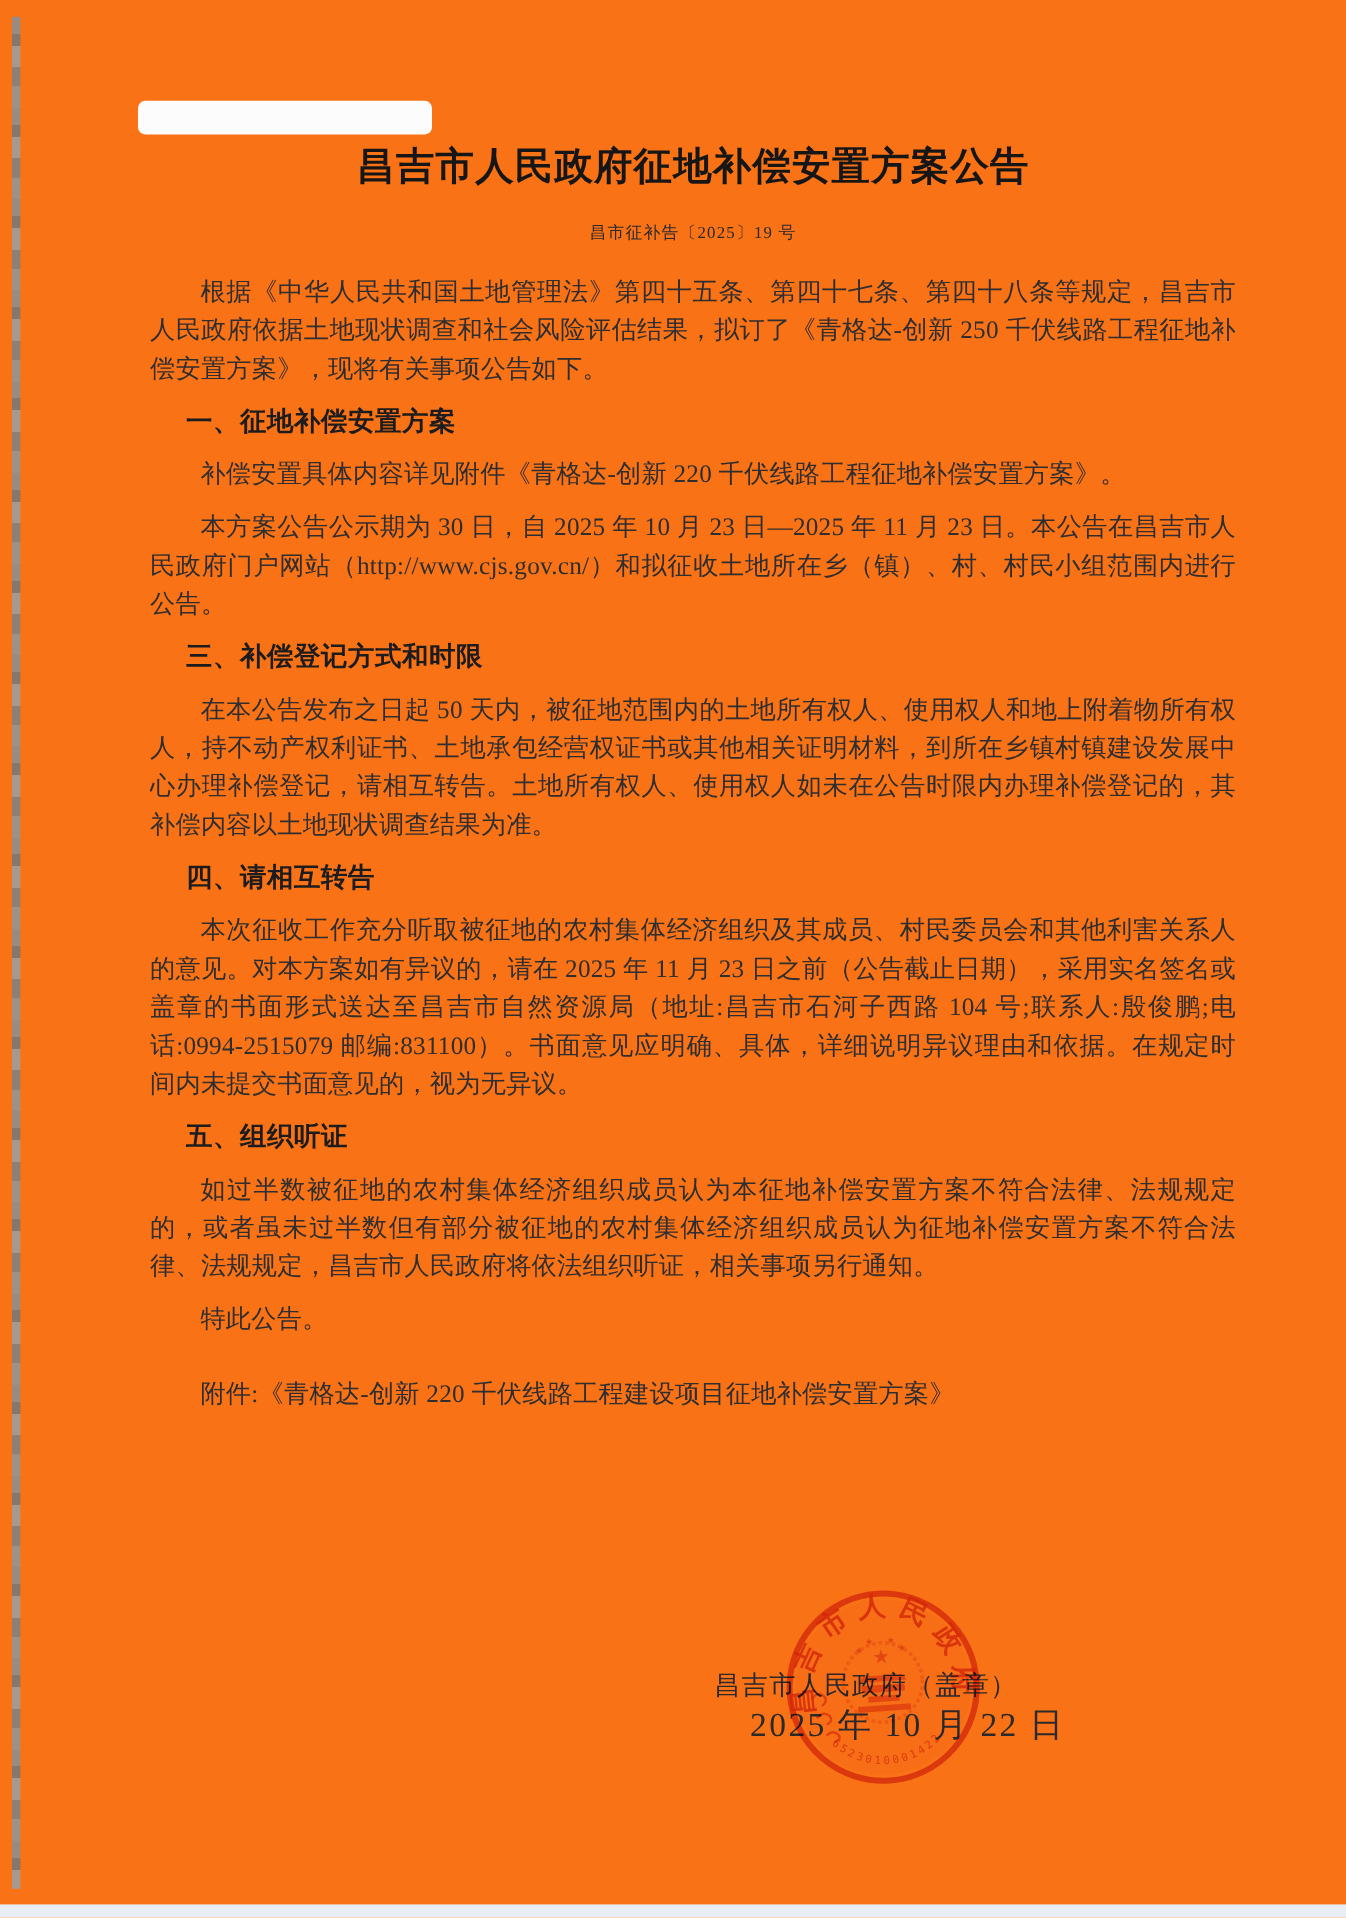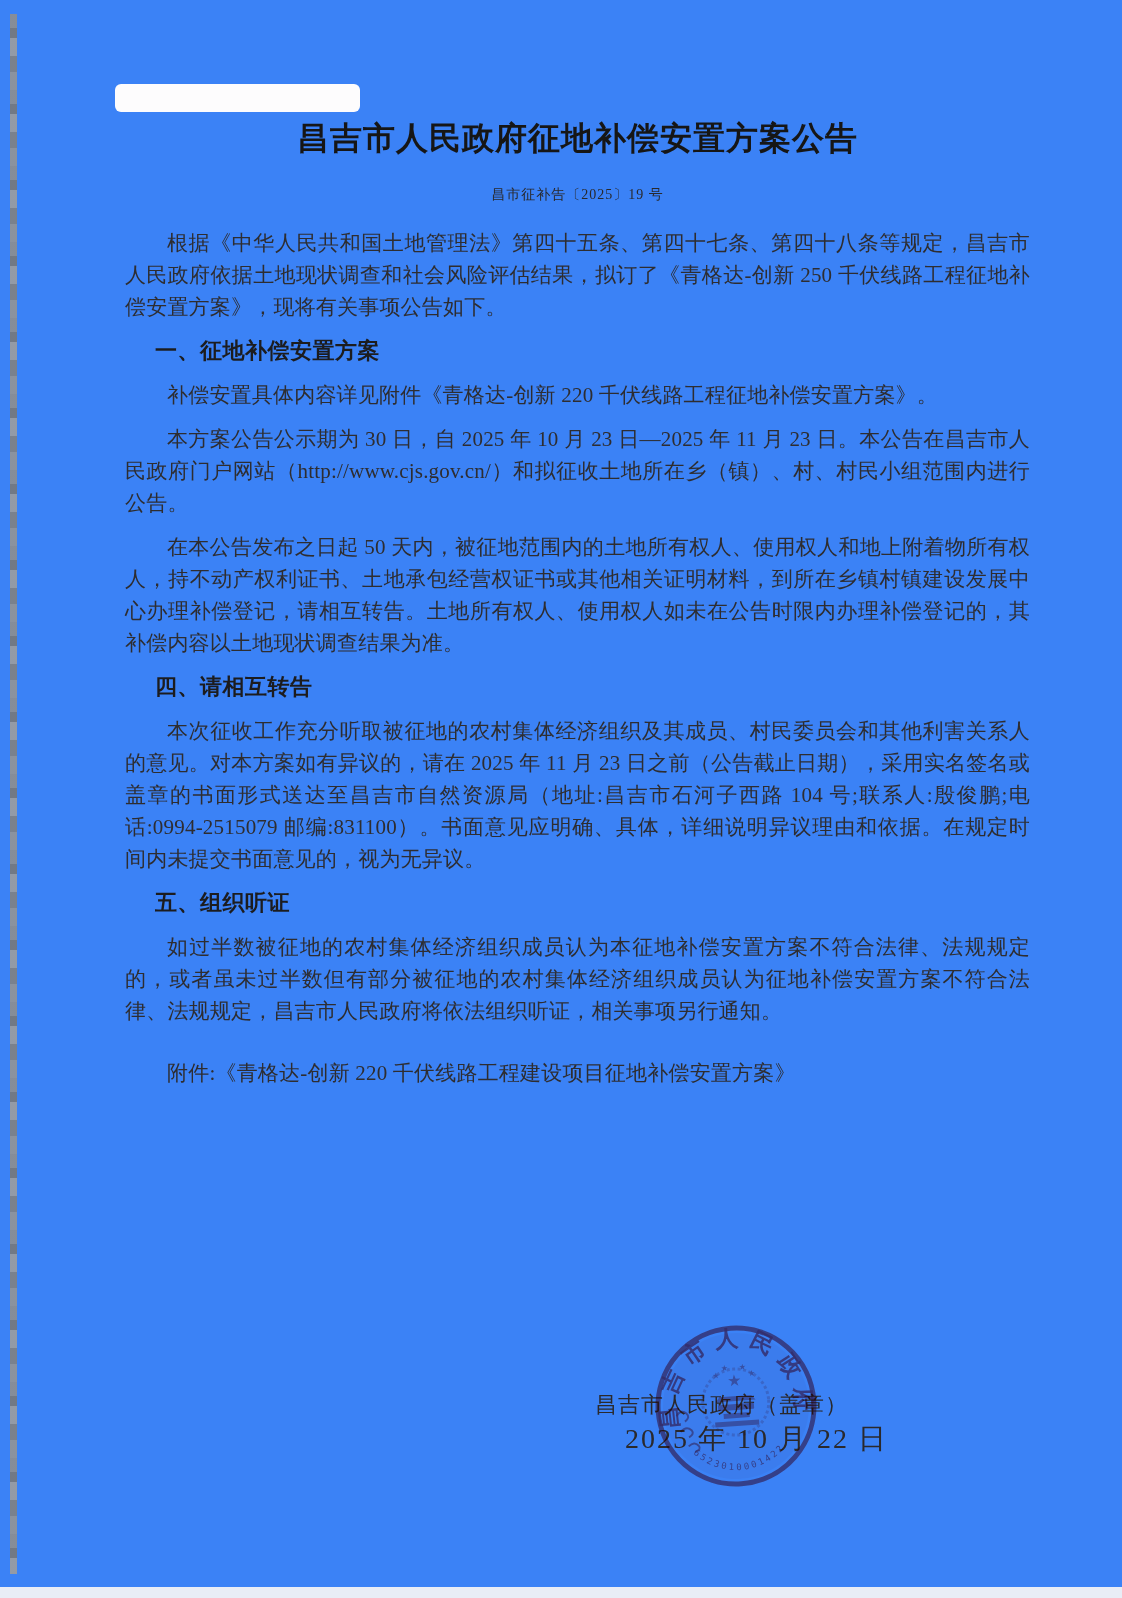--- a/index.html
+++ b/index.html
@@ -1,19 +1,19 @@
 <!DOCTYPE html>
 <html><head>
 <meta charset="utf-8">
 <style>
   html,body{margin:0;padding:0;background:#ffffff;}
   .page{
     position:relative;
     width:1122px;height:1598px;
-    background:#3b82f6;
+    background:#f97316;
     overflow:hidden;
     font-family:"Liberation Serif","DejaVu Serif",serif;
     color:#2e2d30;
   }
   .scan-strip{
     position:absolute;left:10px;top:14px;width:7px;height:1560px;
     background:repeating-linear-gradient(180deg,
       #8e8e8e 0 14px,#787878 14px 24px,#9d9d9d 24px 42px,#818181 42px 58px,#949494 58px 76px);
     opacity:.9;
   }
@@ -71,28 +71,30 @@
     <h1 class="title">昌吉市人民政府征地补偿安置方案公告</h1>
     <div class="docnum">昌市征补告〔2025〕19 号</div>
 
     <p class="body">根据《中华人民共和国土地管理法》第四十五条、第四十七条、第四十八条等规定，昌吉市人民政府依据土地现状调查和社会风险评估结果，拟订了《青格达-创新 250 千伏线路工程征地补偿安置方案》，现将有关事项公告如下。</p>
 
     <h2 class="sec">一、征地补偿安置方案</h2>
     <p class="body">补偿安置具体内容详见附件《青格达-创新 220 千伏线路工程征地补偿安置方案》。</p>
 
     <p class="body">本方案公告公示期为 30 日，自 2025 年 10 月 23 日—2025 年 11 月 23 日。本公告在昌吉市人民政府门户网站（http://www.cjs.gov.cn/）和拟征收土地所在乡（镇）、村、村民小组范围内进行公告。</p>
 
+    <h2 class="sec">三、补偿登记方式和时限</h2>
     <p class="body">在本公告发布之日起 50 天内，被征地范围内的土地所有权人、使用权人和地上附着物所有权人，持不动产权利证书、土地承包经营权证书或其他相关证明材料，到所在乡镇村镇建设发展中心办理补偿登记，请相互转告。土地所有权人、使用权人如未在公告时限内办理补偿登记的，其补偿内容以土地现状调查结果为准。</p>
 
     <h2 class="sec">四、请相互转告</h2>
     <p class="body">本次征收工作充分听取被征地的农村集体经济组织及其成员、村民委员会和其他利害关系人的意见。对本方案如有异议的，请在 2025 年 11 月 23 日之前（公告截止日期），采用实名签名或盖章的书面形式送达至昌吉市自然资源局（地址:昌吉市石河子西路 104 号;联系人:殷俊鹏;电话:0994-2515079 邮编:831100）。书面意见应明确、具体，详细说明异议理由和依据。在规定时间内未提交书面意见的，视为无异议。</p>
 
     <h2 class="sec">五、组织听证</h2>
     <p class="body">如过半数被征地的农村集体经济组织成员认为本征地补偿安置方案不符合法律、法规规定的，或者虽未过半数但有部分被征地的农村集体经济组织成员认为征地补偿安置方案不符合法律、法规规定，昌吉市人民政府将依法组织听证，相关事项另行通知。</p>
 
+    <p class="body">特此公告。</p>
 
     <p class="body attachment">附件:《青格达-创新 220 千伏线路工程建设项目征地补偿安置方案》</p>
   </div>
 
   <div class="sig-issuer">昌吉市人民政府（盖章）</div>
   <div class="sig-date">2025 年 10 月 22 日</div>
 
   <svg class="seal" viewBox="0 0 180 180" aria-hidden="true">
     <defs>
       <path id="arcTop" d="M 33.6,110.5 A 60,60 0 1 1 146.4,110.5" fill="none"></path>

